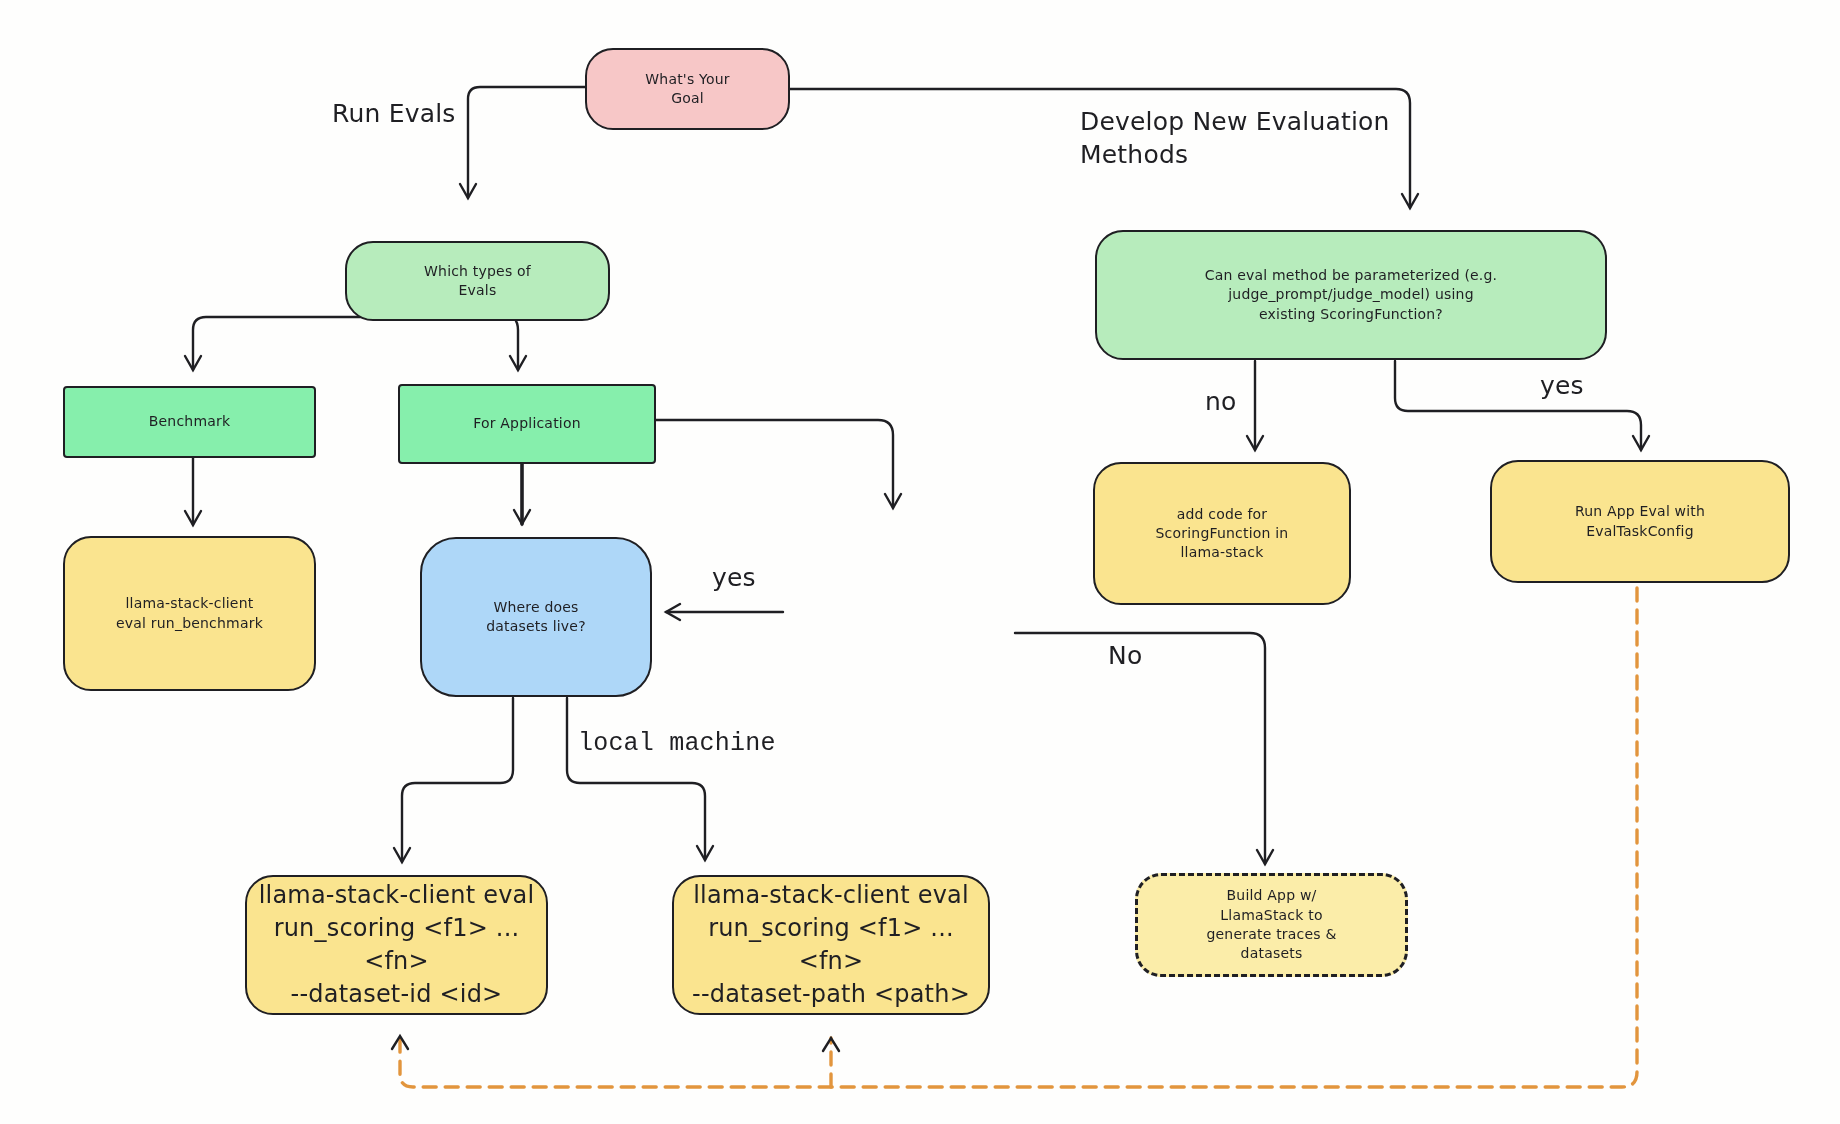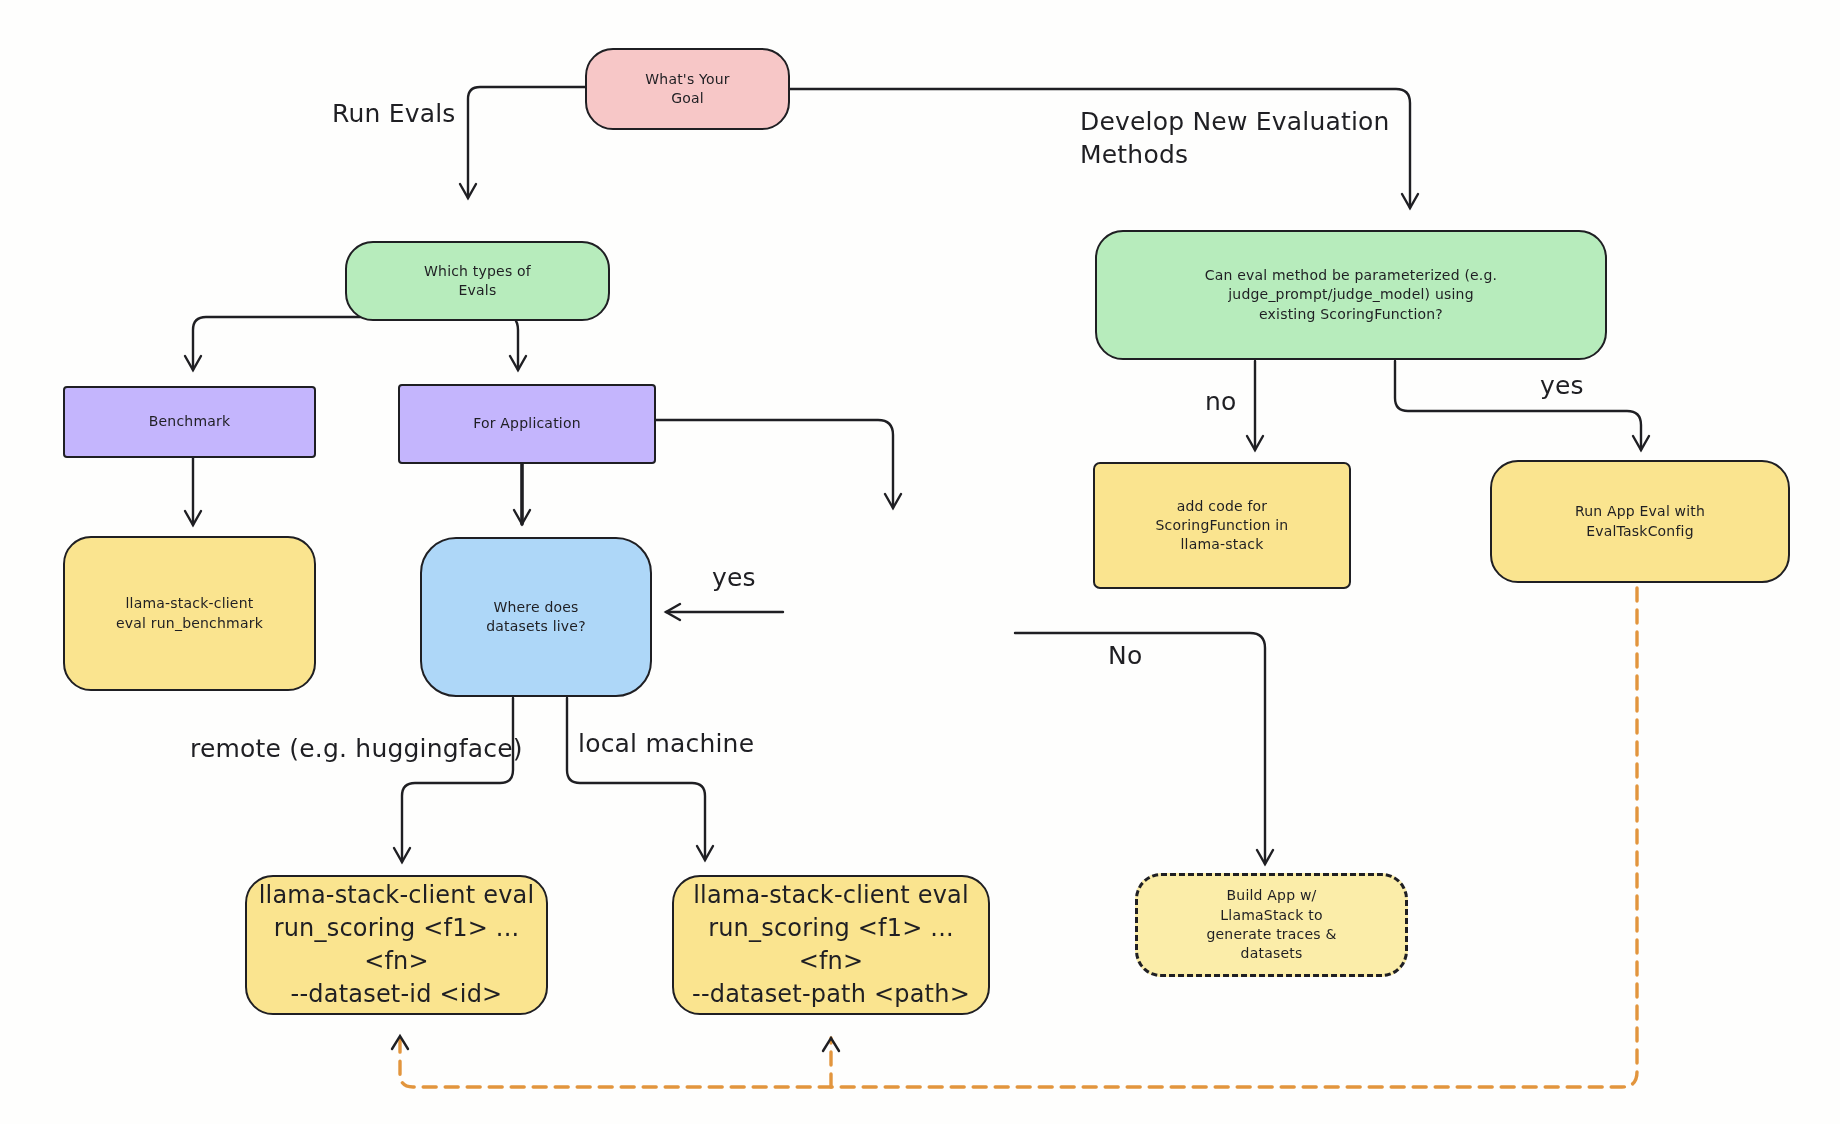--- a/index.html
+++ b/index.html
@@ -17,21 +17,21 @@
   svg.wires path.orange{stroke:var(--c-orange,#e2953d);stroke-width:3.4;stroke-dasharray:13 9;}
   .node{
     position:absolute;
     display:flex;align-items:center;justify-content:center;
     text-align:center;white-space:pre-line;
     border:2.5px solid var(--c-stroke,#1f1f23);
     border-radius:28px;
     font-size:14px;line-height:1.38;letter-spacing:.2px;
     box-sizing:border-box;
   }
-  .node.white{background:#c4b5fd;border-radius:4px;text-align:right;}
+  .node.white{background:#86efac;border-radius:4px;text-align:right;}
   .node.pink{background:var(--c-pink,#f7c7c7);}
   .node.green{background:var(--c-green,#b7ecbc);}
   .node.blue{background:var(--c-blue,#aed7f8);border-radius:36px;}
   .node.yellow{background:var(--c-yellow,#fae48f);}
   .node.cmd{font-size:24px;}
   .node.dashed{background:var(--c-yellow_light,#fbeda9);border-style:dashed;border-width:3px;border-radius:26px;}
   .edge-label{
     position:absolute;font-size:25px;letter-spacing:.2px;
     white-space:pre-line;text-align:left;line-height:1.3;
   }
@@ -74,21 +74,21 @@
 Evals</div>
   <div class="node white" style="left:63px;top:386px;width:253px;height:72px;">Benchmark</div>
   <div class="node white" style="left:398px;top:384px;width:258px;height:80px;">For Application</div>
   <div class="node yellow" style="left:63px;top:536px;width:253px;height:155px;">llama-stack-client
 eval run_benchmark</div>
   <div class="node blue" style="left:420px;top:537px;width:232px;height:160px;">Where does
 datasets live?</div>
   <div class="node green" style="left:1095px;top:230px;width:512px;height:130px;">Can eval method be parameterized (e.g.
 judge_prompt/judge_model) using
 existing ScoringFunction?</div>
-  <div class="node yellow" style="left:1093px;top:462px;width:258px;height:127px;border-radius:7px;">add code for
+  <div class="node yellow" style="left:1093px;top:462px;width:258px;height:143px;">add code for
 ScoringFunction in
 llama-stack</div>
   <div class="node yellow" style="left:1490px;top:460px;width:300px;height:123px;">Run App Eval with
 EvalTaskConfig</div>
   <div class="node yellow cmd" style="left:245px;top:875px;width:303px;height:140px;">llama-stack-client eval
 run_scoring &lt;f1&gt; ... &lt;fn&gt;
 --dataset-id &lt;id&gt;</div>
   <div class="node yellow cmd" style="left:672px;top:875px;width:318px;height:140px;">llama-stack-client eval
 run_scoring &lt;f1&gt; ... &lt;fn&gt;
 --dataset-path &lt;path&gt;</div>
@@ -97,16 +97,15 @@
 generate traces &amp;
 datasets</div>
 
   <div class="edge-label" style="left:332px;top:98px;">Run Evals</div>
   <div class="edge-label" style="left:1080px;top:106px;width:365px;">Develop New Evaluation
 Methods</div>
   <div class="edge-label" style="left:1205px;top:386px;">no</div>
   <div class="edge-label" style="left:1540px;top:370px;">yes</div>
   <div class="edge-label" style="left:712px;top:562px;">yes</div>
   <div class="edge-label" style="left:1108px;top:640px;">No</div>
-  <div class="edge-label" style="left:190px;top:733px;">remote (e.g. huggingface)</div>
-  <div class="edge-label" style="left:578px;top:728px;">local machine</div>
+  <div class="edge-label" style="left:578px;top:728px;font-family:Liberation Mono, monospace;">local machine</div>
 
 </div>
 
 </body></html>

